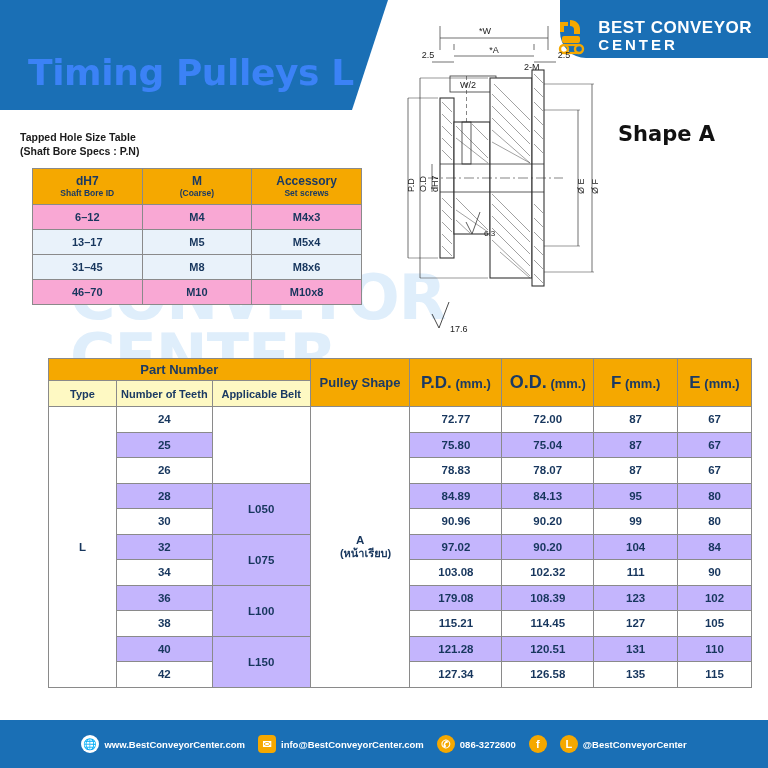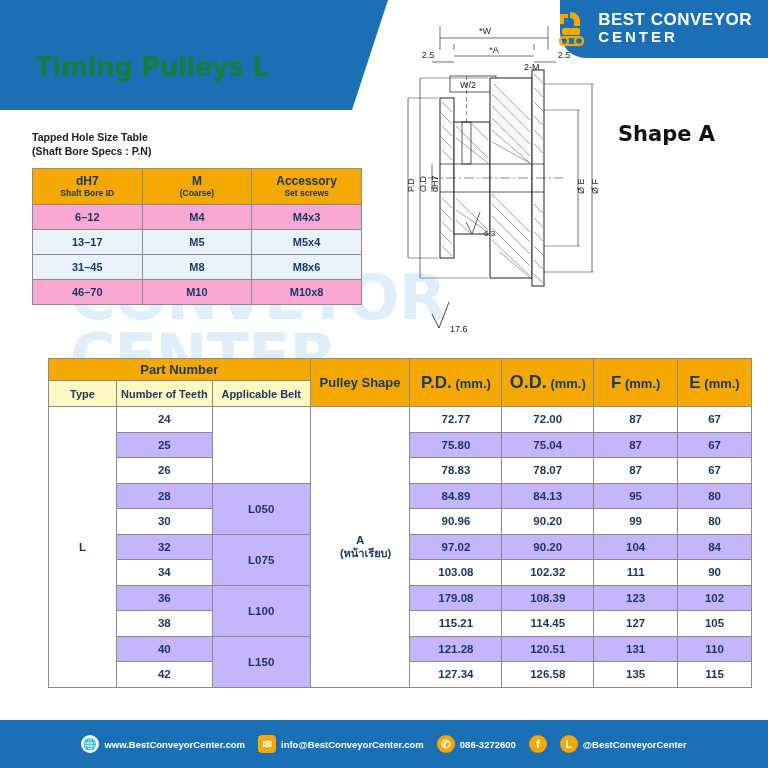--- a/index.html
+++ b/index.html
@@ -22,47 +22,47 @@
     position:absolute; left:352px; top:0; width:416px; height:110px;
     background:#ffffff;
     clip-path: polygon(36px 0, 416px 0, 416px 110px, 0 110px);
   }
   .header-blue-right {
     position:absolute; left:560px; top:0; width:208px; height:58px;
     background:#1a6fb5;
     border-bottom-left-radius:26px;
   }
   .title {
-    position:absolute; left:35px; top:52px;
-    font-size:26px; font-weight:bold; color:#15803d;
+    position:absolute; left:28px; top:52px;
+    font-size:36px; font-weight:bold; color:#3b82f6;
     letter-spacing:-0.4px;
     font-family:"DejaVu Sans", sans-serif;
   }
   .logo-wrap {
-    position:absolute; right:16px; top:8px;
+    position:absolute; right:16px; top:16px;
     display:flex; align-items:center; gap:8px;
   }
   .logo-mark { width:36px; height:40px; }
   .logo-text { color:#ffffff; line-height:1.05; }
   .logo-text .l1 { font-size:17px; font-weight:bold; letter-spacing:0.5px;}
   .logo-text .l2 { font-size:15px; font-weight:bold; letter-spacing:3px;}
 
   
   .watermark {
     position:absolute; left:70px; top:210px;
     font-size:62px; font-weight:bold; color:#dfeefb;
     line-height:0.95; letter-spacing:-1px; z-index:0;
     font-family:"DejaVu Sans", sans-serif;
     pointer-events:none;
   }
   .watermark .thai { font-size:30px; letter-spacing:0px; }
 
   
   .tapped-label {
-    position:absolute; left:32px; top:130px;
+    position:absolute; left:20px; top:130px;
     font-size:10.5px; font-weight:bold; color:#1b1b1b; line-height:1.35;
     z-index:2;
   }
   table { border-collapse:collapse; }
   .tapped-table {
     position:absolute; left:32px; top:168px; width:330px;
     z-index:2; background:#fff;
   }
   .tapped-table th, .tapped-table td {
     border:1px solid #8a8a8a;

